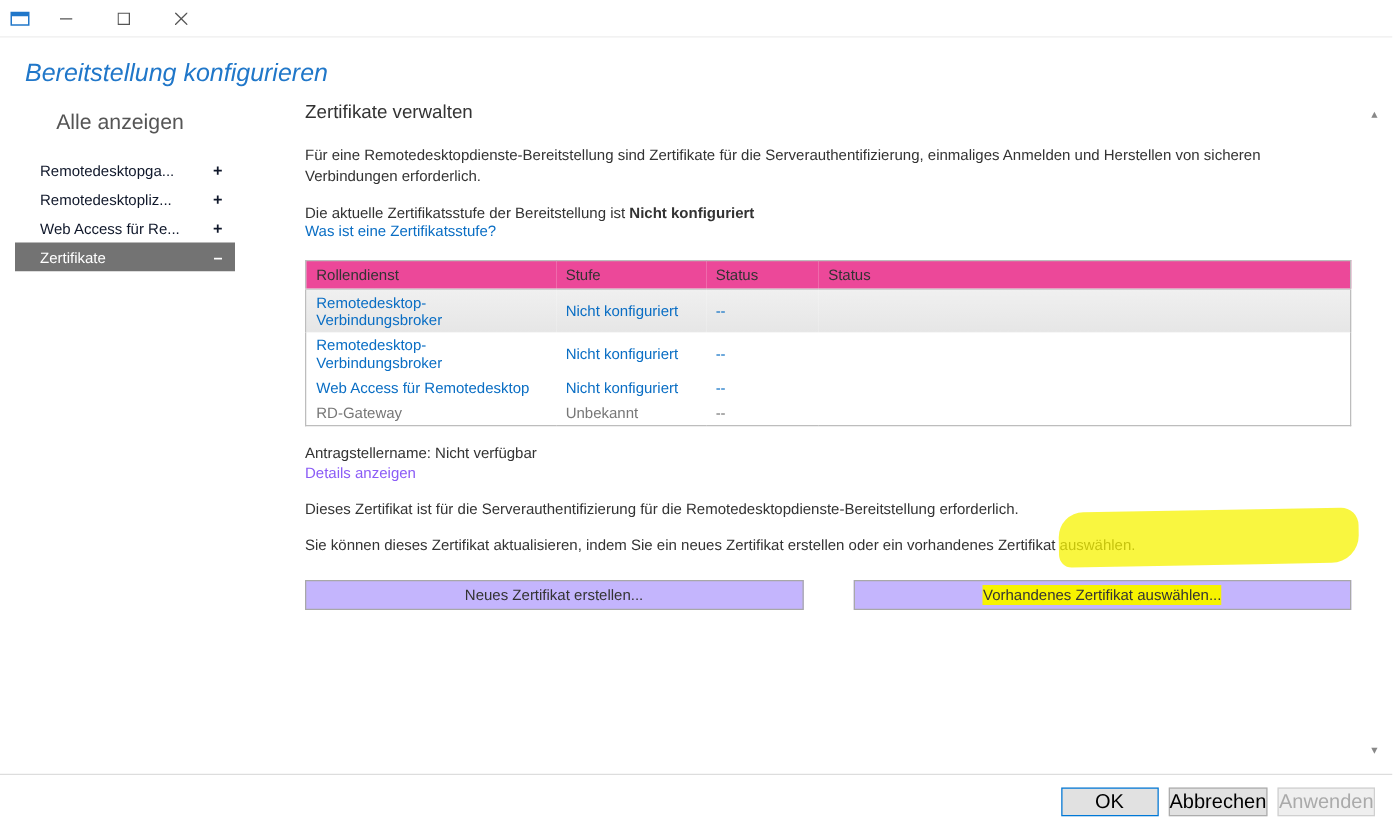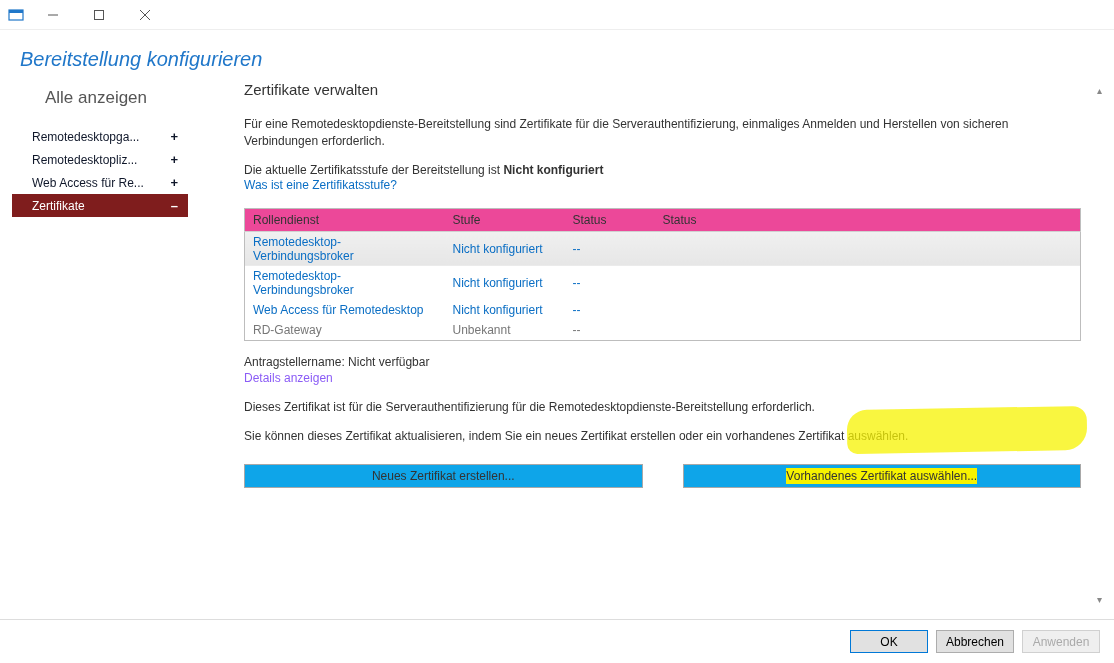--- a/index.html
+++ b/index.html
@@ -71,21 +71,21 @@
     .nav-item {
       display: flex;
       align-items: center;
       justify-content: space-between;
       padding: 4px 10px 4px 20px;
       color: #0f172a;
       font-size: 12px;
       cursor: pointer;
     }
     .nav-item.active {
-      background: #7f1d1d;
+      background: #737373;
       color: #fff;
     }
     .nav-item .expand {
       font-weight: bold;
       font-size: 13px;
     }
 
     .content {
       flex: 1;
       padding: 0 10px 0 56px;
@@ -167,21 +167,21 @@
 
     .button-row {
       display: flex;
       gap: 40px;
       margin-top: 6px;
       position: relative;
     }
     .wide-btn {
       flex: 1;
       height: 24px;
-      background: #0ea5e9;
+      background: #c4b5fd;
       border: 1px solid #a8a8a8;
       color: #333;
       font-size: 12px;
       cursor: pointer;
       text-align: center;
     }
     .wide-btn .hl {
       background: #f7f300;
       padding: 1px 0;
     }
@@ -193,21 +193,21 @@
       justify-content: flex-end;
       align-items: center;
       gap: 8px;
       padding: 0 14px;
     }
     .footer-btn {
       min-width: 78px;
       height: 23px;
       background: #e1e1e1;
       border: 1px solid #adadad;
-      font-size: 12px;
+      font-size: 16px;
       cursor: pointer;
     }
     .footer-btn.primary {
       border: 1px solid #0078d7;
     }
     .footer-btn:disabled {
       color: #aaa;
       background: #efefef;
       border-color: #d0d0d0;
     }

